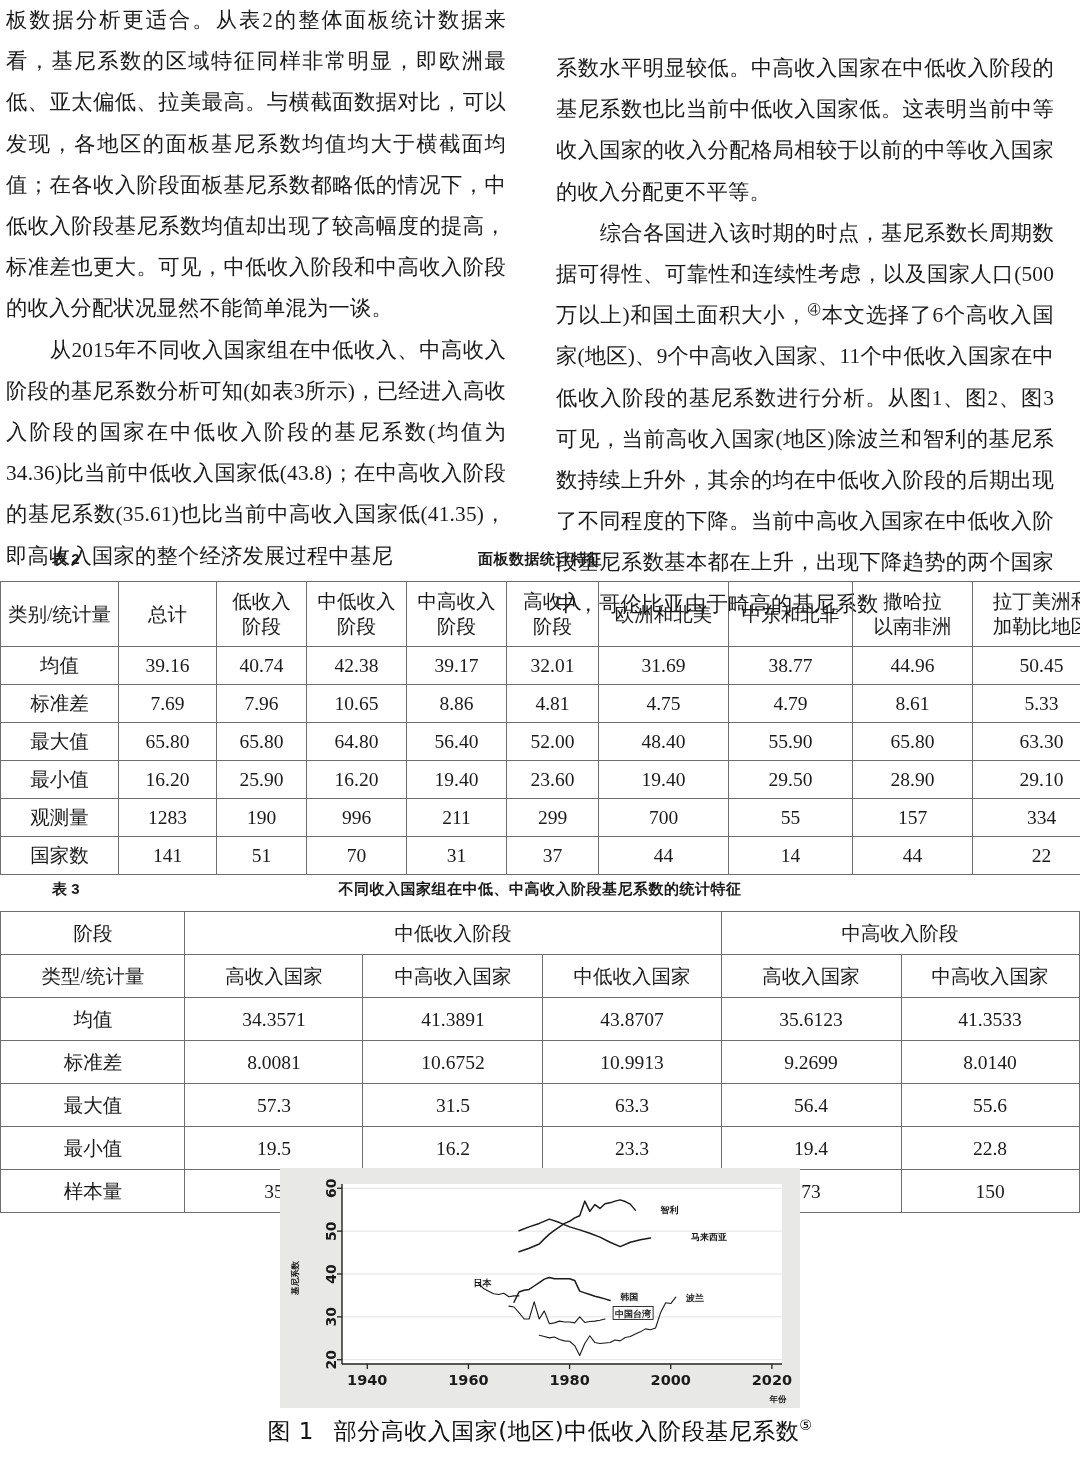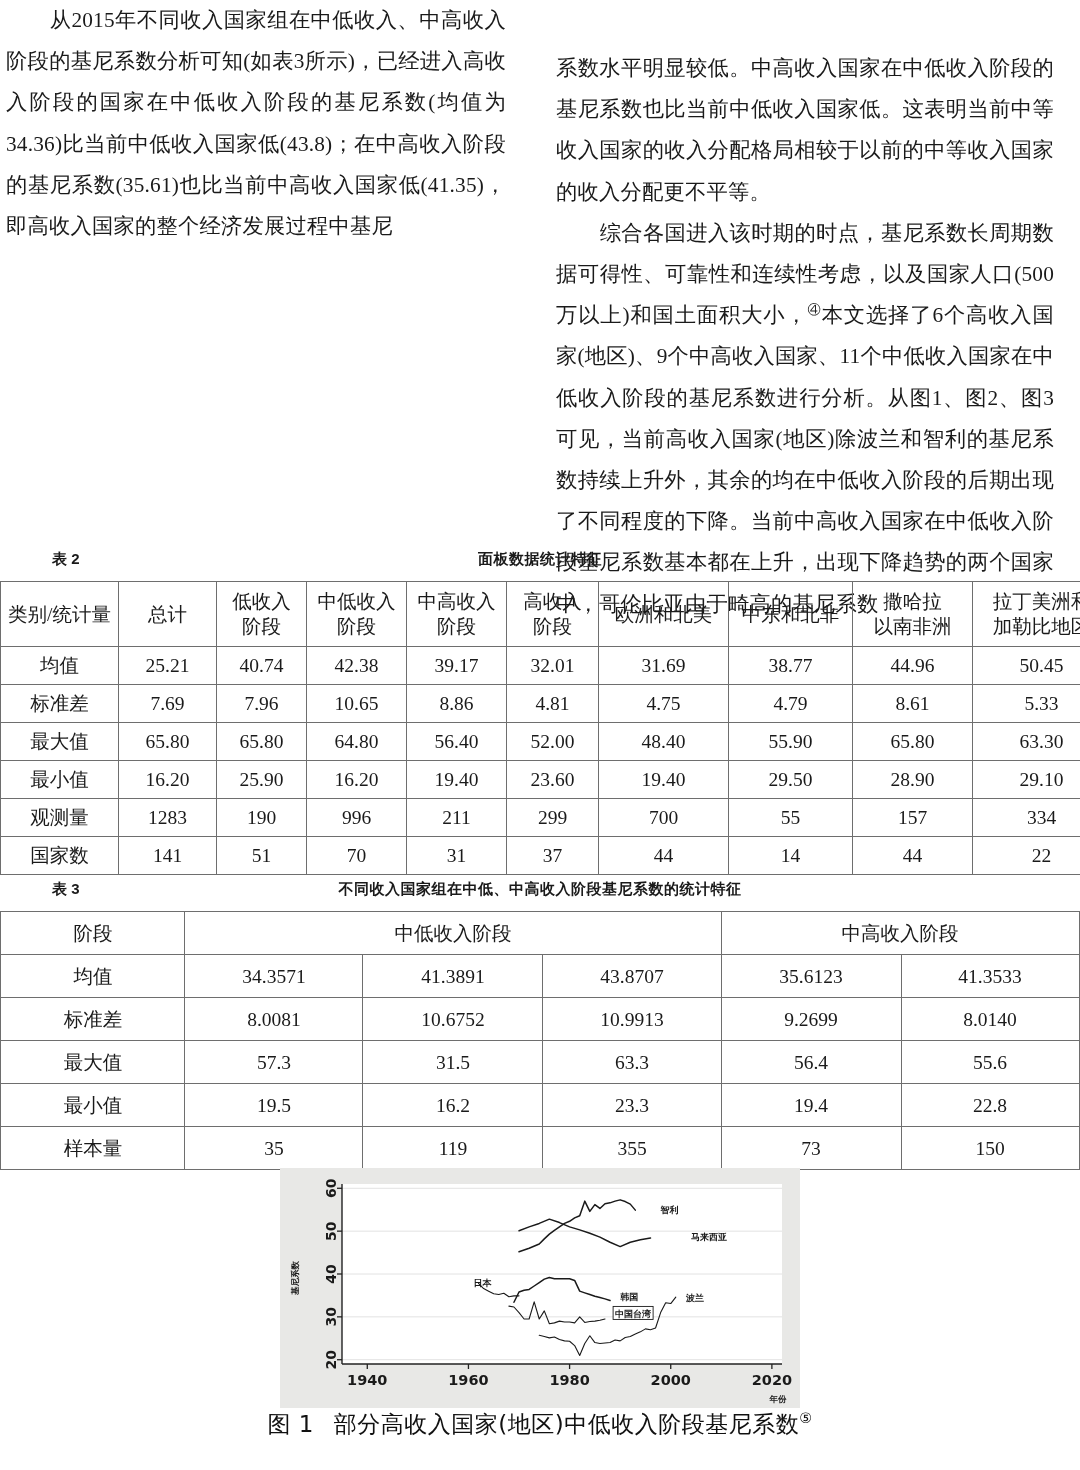--- a/index.html
+++ b/index.html
@@ -103,33 +103,34 @@
   }
   .chart-outer {
     width: 520px;
     height: 240px;
     margin: 0 auto;
     background: #e8e8e6;
     position: relative;
     box-sizing: border-box;
   }
   .fig-caption {
-    margin-top: 1px;
+    margin-top: 8px;
     font-size: 23px;
     font-family: "DejaVu Sans", "Liberation Sans", sans-serif;
     letter-spacing: 0.5px;
     color: #111;
   }
   .fig-caption .fig-no { margin-right: 20px; font-weight: normal; }
 </style>
 </head>
 <body>
 
 <div class="columns">
   <div class="col left">
+    <p class="para">板数据分析更适合。从表2的整体面板统计数据来看，基尼系数的区域特征同样非常明显，即欧洲最低、亚太偏低、拉美最高。与横截面数据对比，可以发现，各地区的面板基尼系数均值均大于横截面均值；在各收入阶段面板基尼系数都略低的情况下，中低收入阶段基尼系数均值却出现了较高幅度的提高，标准差也更大。可见，中低收入阶段和中高收入阶段的收入分配状况显然不能简单混为一谈。</p>
     <p class="para indent">从2015年不同收入国家组在中低收入、中高收入阶段的基尼系数分析可知(如表3所示)，已经进入高收入阶段的国家在中低收入阶段的基尼系数(均值为34.36)比当前中低收入国家低(43.8)；在中高收入阶段的基尼系数(35.61)也比当前中高收入国家低(41.35)，即高收入国家的整个经济发展过程中基尼</p>
   </div>
   <div class="col right">
     <p class="para">系数水平明显较低。中高收入国家在中低收入阶段的基尼系数也比当前中低收入国家低。这表明当前中等收入国家的收入分配格局相较于以前的中等收入国家的收入分配更不平等。</p>
     <p class="para indent"><span>综合各国进入该时期的时点，基尼系数长周期数据可得性、可靠性和连续性考虑，以及国家人口(500万以上)和国土面积大小，</span><span class="sup">④</span><span>本文选择了6个高收入国家(地区)、9个中高收入国家、11个中低收入国家在中低收入阶段的基尼系数进行分析。从图1、图2、图3可见，当前高收入国家(地区)除波兰和智利的基尼系数持续上升外，其余的均在中低收入阶段的后期出现了不同程度的下降。当前中高收入国家在中低收入阶段基尼系数基本都在上升，出现下降趋势的两个国家中，哥伦比亚由于畸高的基尼系数</span></p>
   </div>
 </div>
 
 <div class="table-block" id="table2-block" style="top:550px;">
   <div class="tbl-caption">
@@ -185,21 +186,21 @@
           </th>
           <th>
             <span class="two-line">拉丁美洲和</span>
             <span class="two-line">加勒比地区</span>
           </th>
         </tr>
       </thead>
     <tbody>
         <tr>
           <td>均值</td>
-          <td>25.21</td>
+          <td>39.16</td>
           <td>40.74</td>
           <td>42.38</td>
           <td>39.17</td>
           <td>32.01</td>
           <td>31.69</td>
           <td>38.77</td>
           <td>44.96</td>
           <td>50.45</td>
         </tr>
         <tr>
@@ -278,20 +279,28 @@
         <col style="width:180px">
       <col style="width:178px">
         <col style="width:180px">
         <col style="width:178px">
     </colgroup>
     <thead>
       <tr id="t3-stage-row">
           <th>阶段</th>
           <th colspan="3">中低收入阶段</th>
           <th colspan="2">中高收入阶段</th>
+        </tr>
+      <tr id="t3-type-row">
+          <th>类型/统计量</th>
+          <th>高收入国家</th>
+          <th>中高收入国家</th>
+          <th>中低收入国家</th>
+          <th>高收入国家</th>
+          <th>中高收入国家</th>
         </tr>
     </thead>
     <tbody>
         <tr>
           <td>均值</td>
           <td>34.3571</td>
           <td>41.3891</td>
           <td>43.8707</td>
           <td>35.6123</td>
           <td>41.3533</td>

